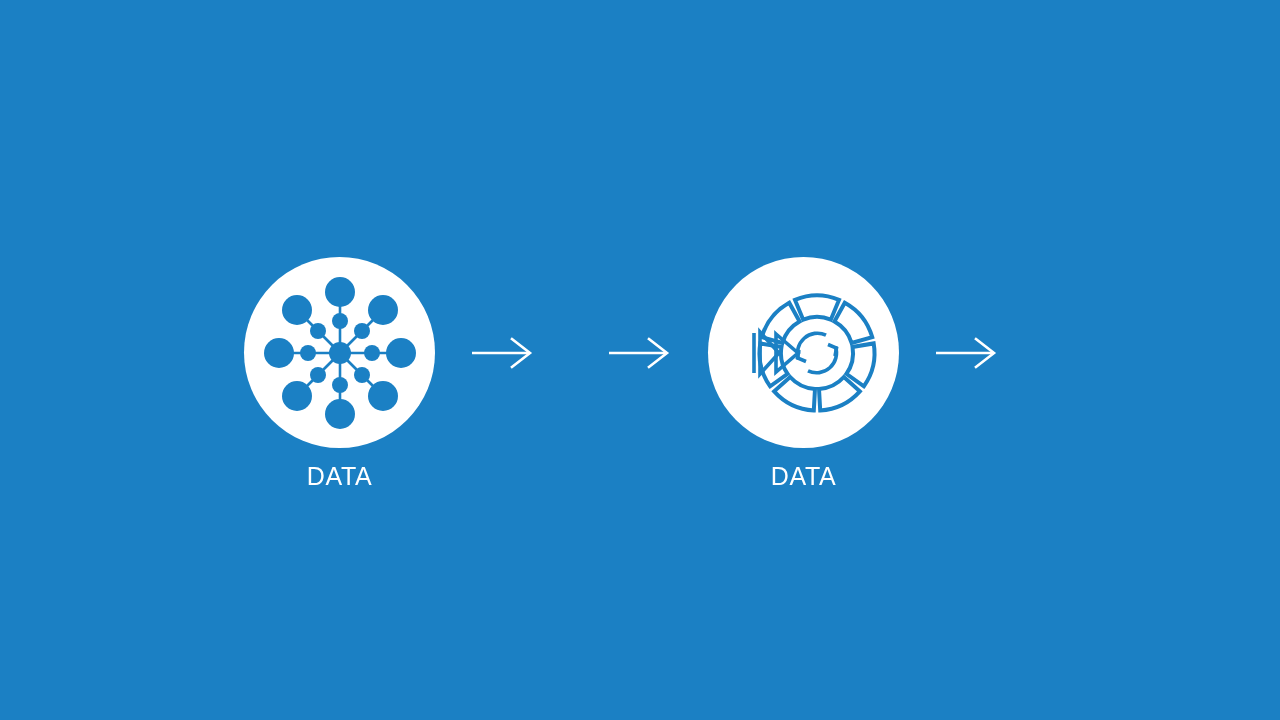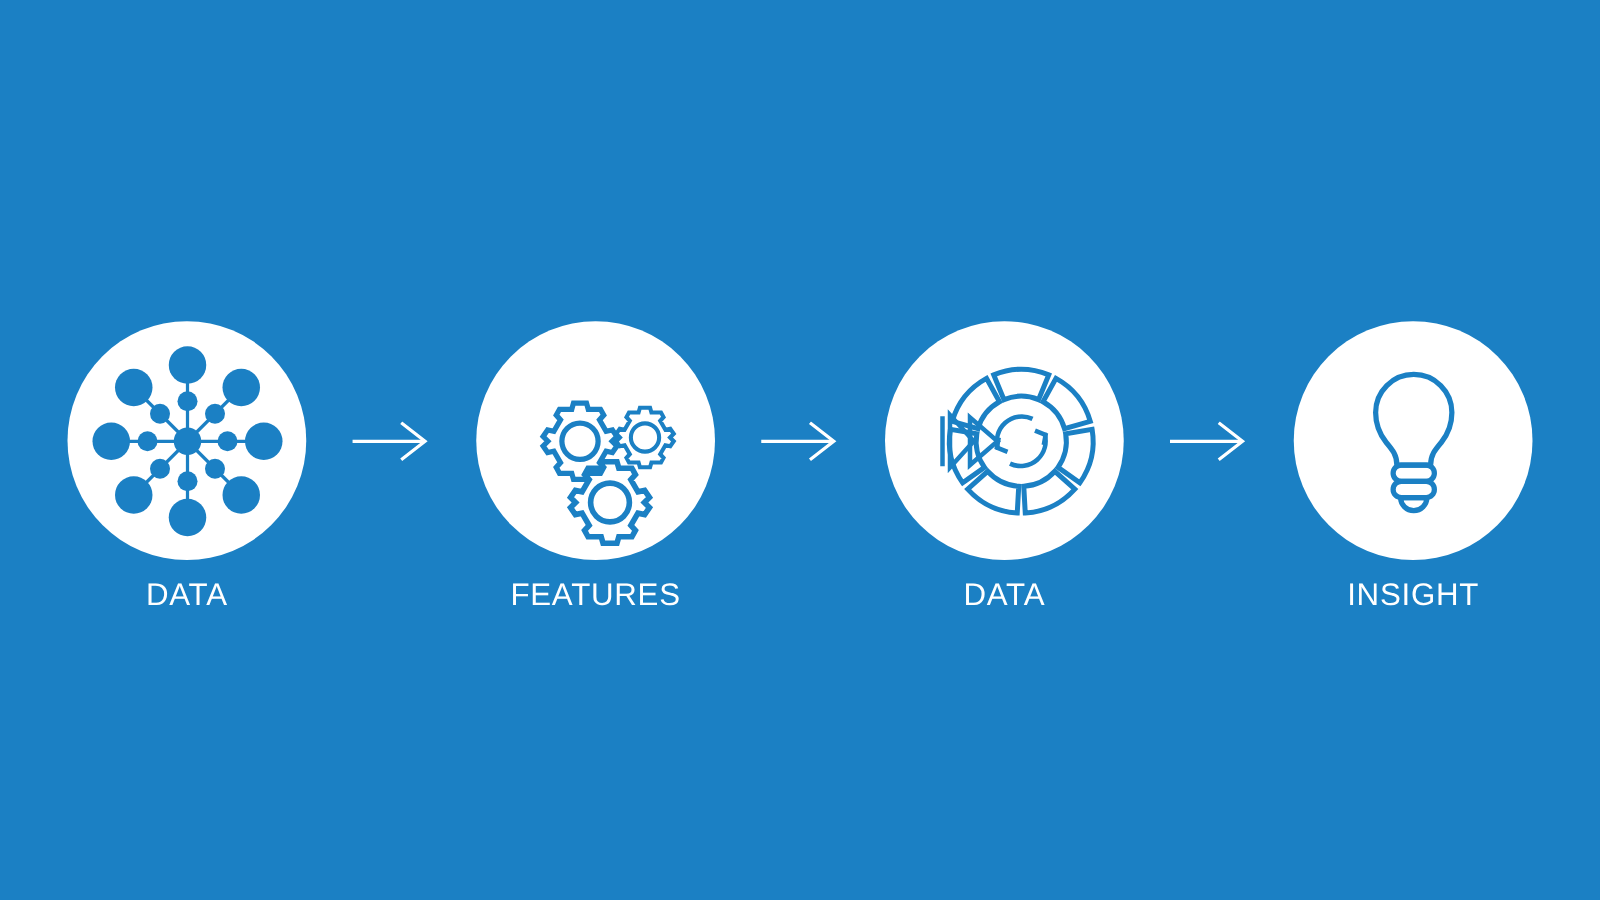--- a/index.html
+++ b/index.html
@@ -132,74 +132,20 @@
 
     <div class="connector">
       <svg width="62" height="32" viewBox="0 0 62 32">
         <g stroke="#ffffff" stroke-width="2.6" fill="none" stroke-linecap="square" stroke-linejoin="miter">
           <line x1="1" y1="16" x2="56" y2="16"></line>
           <polyline points="40,2 58,16 40,30"></polyline>
         </g>
       </svg>
     </div>
 
-    <div class="stage">
-      <div class="disc">
-        <svg width="150" height="150" viewBox="0 0 150 150">
-          <g fill="none" stroke="#1b80c4" stroke-width="4.2" stroke-linejoin="miter" stroke-linecap="butt">
-
-            <g transform="translate(62,75)">
-              <path d="M -5.2,-30.5 L 5.2,-30.5 L 6.6,-25.6
-                       L 16.4,-25.6 L 19.0,-20.9 L 15.6,-17.1
-                       L 20.9,-8.0 L 25.9,-9.0 L 29.5,-3.8
-                       L 25.7,0 L 29.5,3.8 L 25.9,9.0 L 20.9,8.0
-                       L 15.6,17.1 L 19.0,20.9 L 16.4,25.6
-                       L 6.6,25.6 L 5.2,30.5 L -5.2,30.5
-                       L -6.6,25.6 L -16.4,25.6 L -19.0,20.9
-                       L -15.6,17.1 L -20.9,8.0 L -25.9,9.0
-                       L -29.5,3.8 L -25.7,0 L -29.5,-3.8
-                       L -25.9,-9.0 L -20.9,-8.0 L -15.6,-17.1
-                       L -19.0,-20.9 L -16.4,-25.6 L -6.6,-25.6 Z"></path>
-              <circle cx="0" cy="0" r="14.5"></circle>
-            </g>
-
-            <g transform="translate(114,72) scale(0.78)">
-              <path d="M -5.2,-30.5 L 5.2,-30.5 L 6.6,-25.6
-                       L 16.4,-25.6 L 19.0,-20.9 L 15.6,-17.1
-                       L 20.9,-8.0 L 25.9,-9.0 L 29.5,-3.8
-                       L 25.7,0 L 29.5,3.8 L 25.9,9.0 L 20.9,8.0
-                       L 15.6,17.1 L 19.0,20.9 L 16.4,25.6
-                       L 6.6,25.6 L 5.2,30.5 L -5.2,30.5
-                       L -6.6,25.6 L -16.4,25.6 L -19.0,20.9
-                       L -15.6,17.1 L -20.9,8.0 L -25.9,9.0
-                       L -29.5,3.8 L -25.7,0 L -29.5,-3.8
-                       L -25.9,-9.0 L -20.9,-8.0 L -15.6,-17.1
-                       L -19.0,-20.9 L -16.4,-25.6 L -6.6,-25.6 Z"></path>
-              <circle cx="0" cy="0" r="14.5"></circle>
-            </g>
-
-            <g transform="translate(86,124) scale(1.07)">
-              <path d="M -5.2,-30.5 L 5.2,-30.5 L 6.6,-25.6
-                       L 16.4,-25.6 L 19.0,-20.9 L 15.6,-17.1
-                       L 20.9,-8.0 L 25.9,-9.0 L 29.5,-3.8
-                       L 25.7,0 L 29.5,3.8 L 25.9,9.0 L 20.9,8.0
-                       L 15.6,17.1 L 19.0,20.9 L 16.4,25.6
-                       L 6.6,25.6 L 5.2,30.5 L -5.2,30.5
-                       L -6.6,25.6 L -16.4,25.6 L -19.0,20.9
-                       L -15.6,17.1 L -20.9,8.0 L -25.9,9.0
-                       L -29.5,3.8 L -25.7,0 L -29.5,-3.8
-                       L -25.9,-9.0 L -20.9,-8.0 L -15.6,-17.1
-                       L -19.0,-20.9 L -16.4,-25.6 L -6.6,-25.6 Z"></path>
-              <circle cx="0" cy="0" r="14.5"></circle>
-            </g>
-          </g>
-        </svg>
-      </div>
-      <div class="stage-label">FEATURES</div>
-    </div>
 
     <div class="connector">
       <svg width="62" height="32" viewBox="0 0 62 32">
         <g stroke="#ffffff" stroke-width="2.6" fill="none" stroke-linecap="square" stroke-linejoin="miter">
           <line x1="1" y1="16" x2="56" y2="16"></line>
           <polyline points="40,2 58,16 40,30"></polyline>
         </g>
       </svg>
     </div>
 
@@ -252,37 +198,15 @@
 
     <div class="connector">
       <svg width="62" height="32" viewBox="0 0 62 32">
         <g stroke="#ffffff" stroke-width="2.6" fill="none" stroke-linecap="square" stroke-linejoin="miter">
           <line x1="1" y1="16" x2="56" y2="16"></line>
           <polyline points="40,2 58,16 40,30"></polyline>
         </g>
       </svg>
     </div>
 
-    <div class="stage">
-      <div class="disc">
-        <svg width="150" height="150" viewBox="0 0 150 150">
-          <g fill="none" stroke="#1b80c4" stroke-width="4.2" stroke-linejoin="round" stroke-linecap="round">
-
-            <path d="M 61.5,94
-                     C 61.5,86 58,82 53,76
-                     C 47,68.5 44.5,60 44.5,52
-                     A 30.5,30.5 0 0 1 105.5,52
-                     C 105.5,60 103,68.5 97,76
-                     C 92,82 88.5,86 88.5,94 Z"></path>
-
-            <rect x="58.5" y="94" width="33" height="13" rx="6.5" ry="6.5"></rect>
-            <rect x="58.5" y="107" width="33" height="13" rx="6.5" ry="6.5"></rect>
-
-            <path d="M 64.5,120 L 85.5,120
-                     A 10.5,10.5 0 0 1 64.5,120 Z"></path>
-          </g>
-        </svg>
-      </div>
-      <div class="stage-label">INSIGHT</div>
-    </div>
 
   </div>
 </div>
 
 </body></html>

